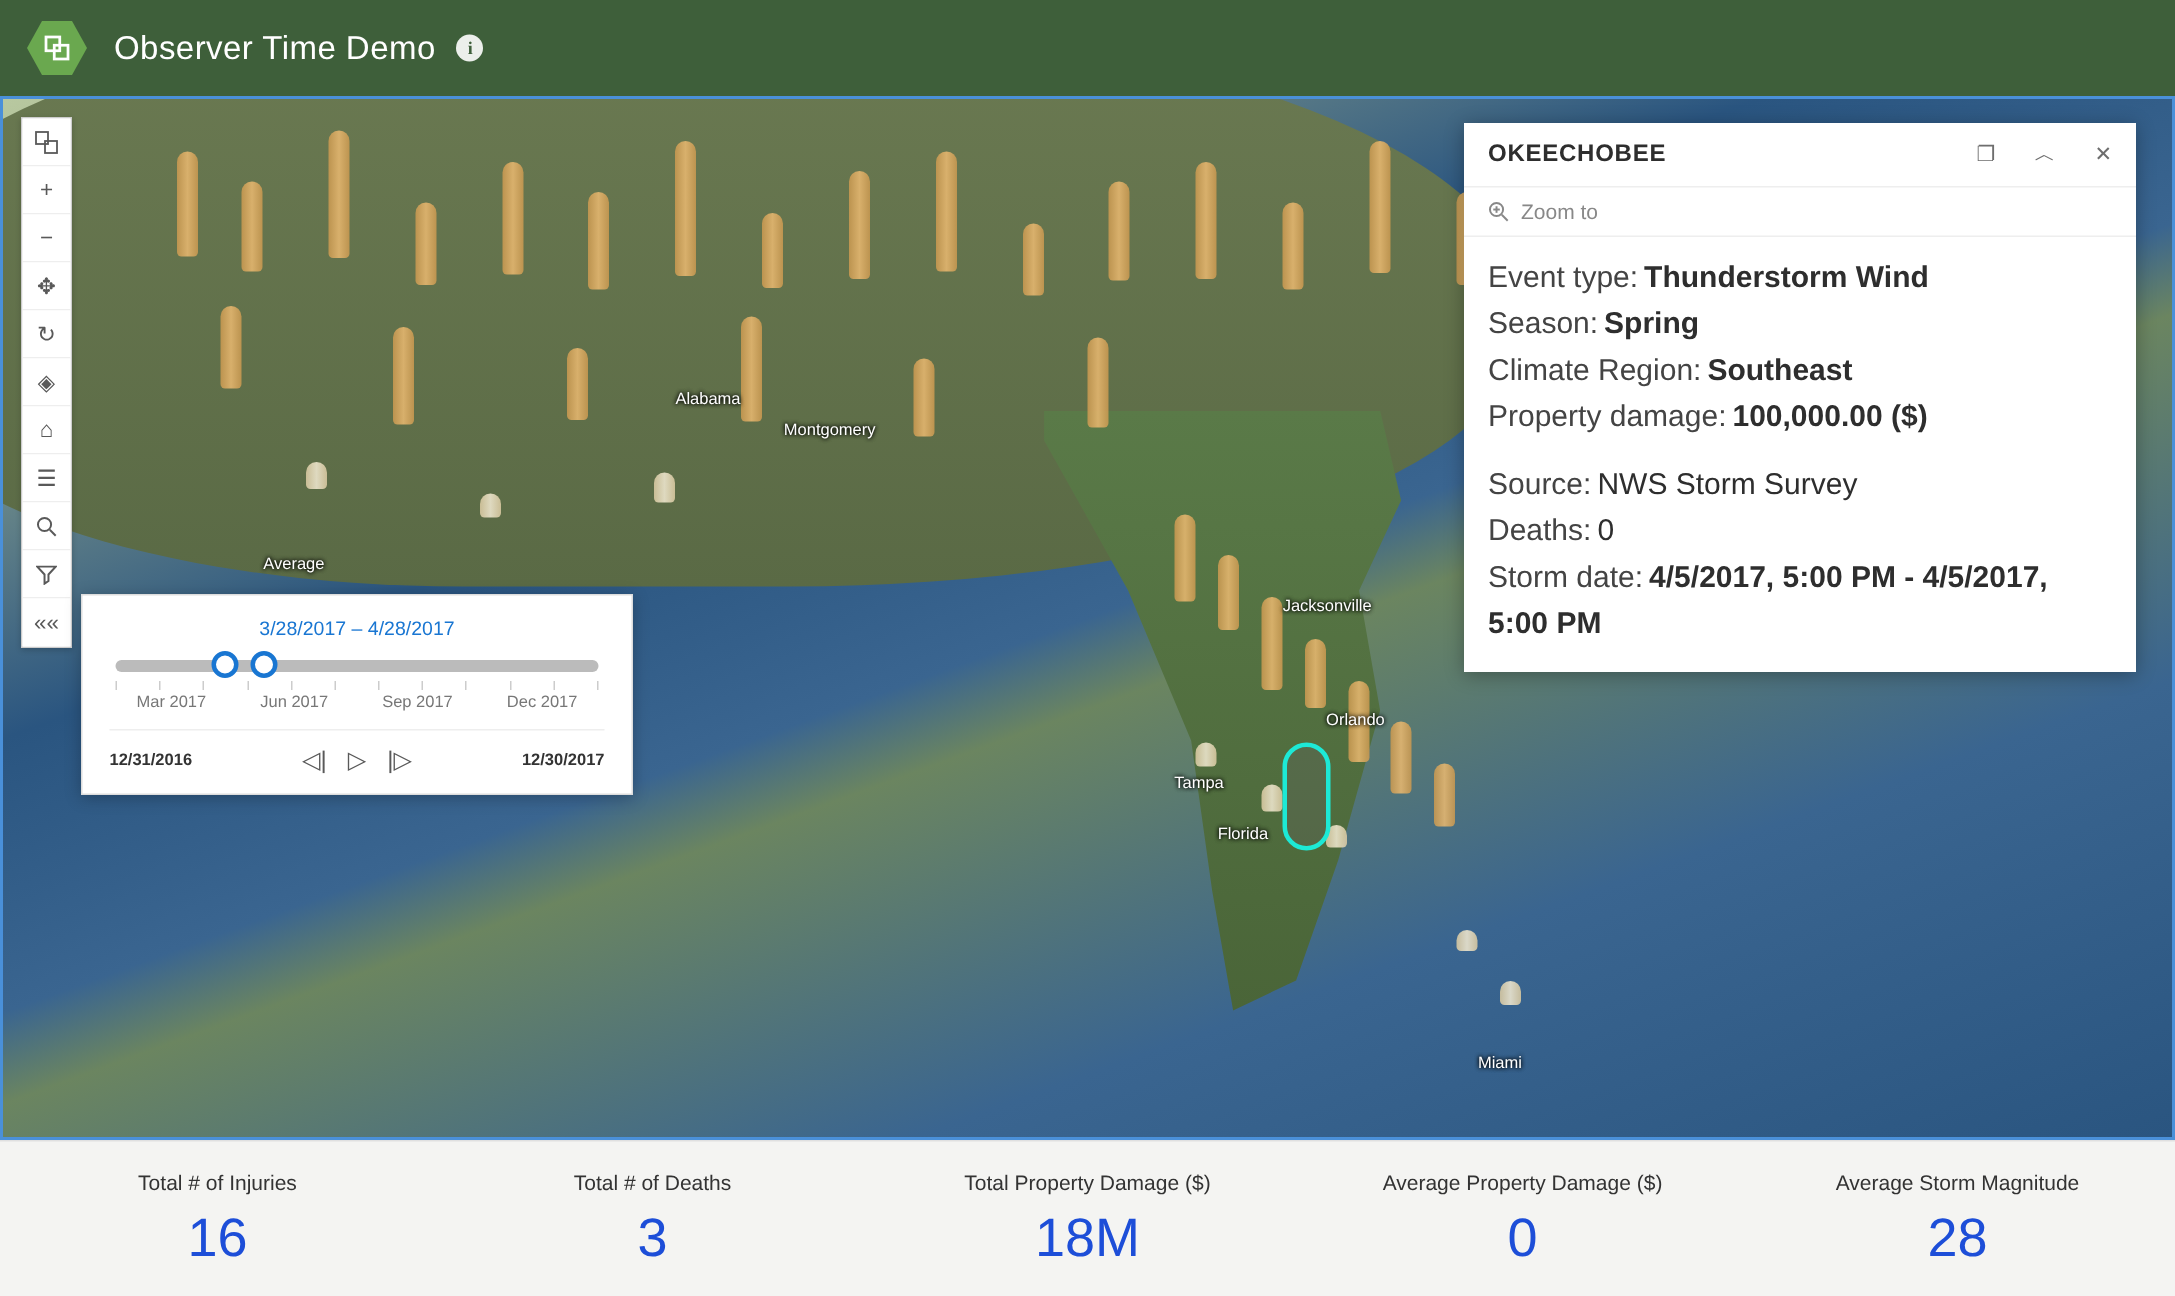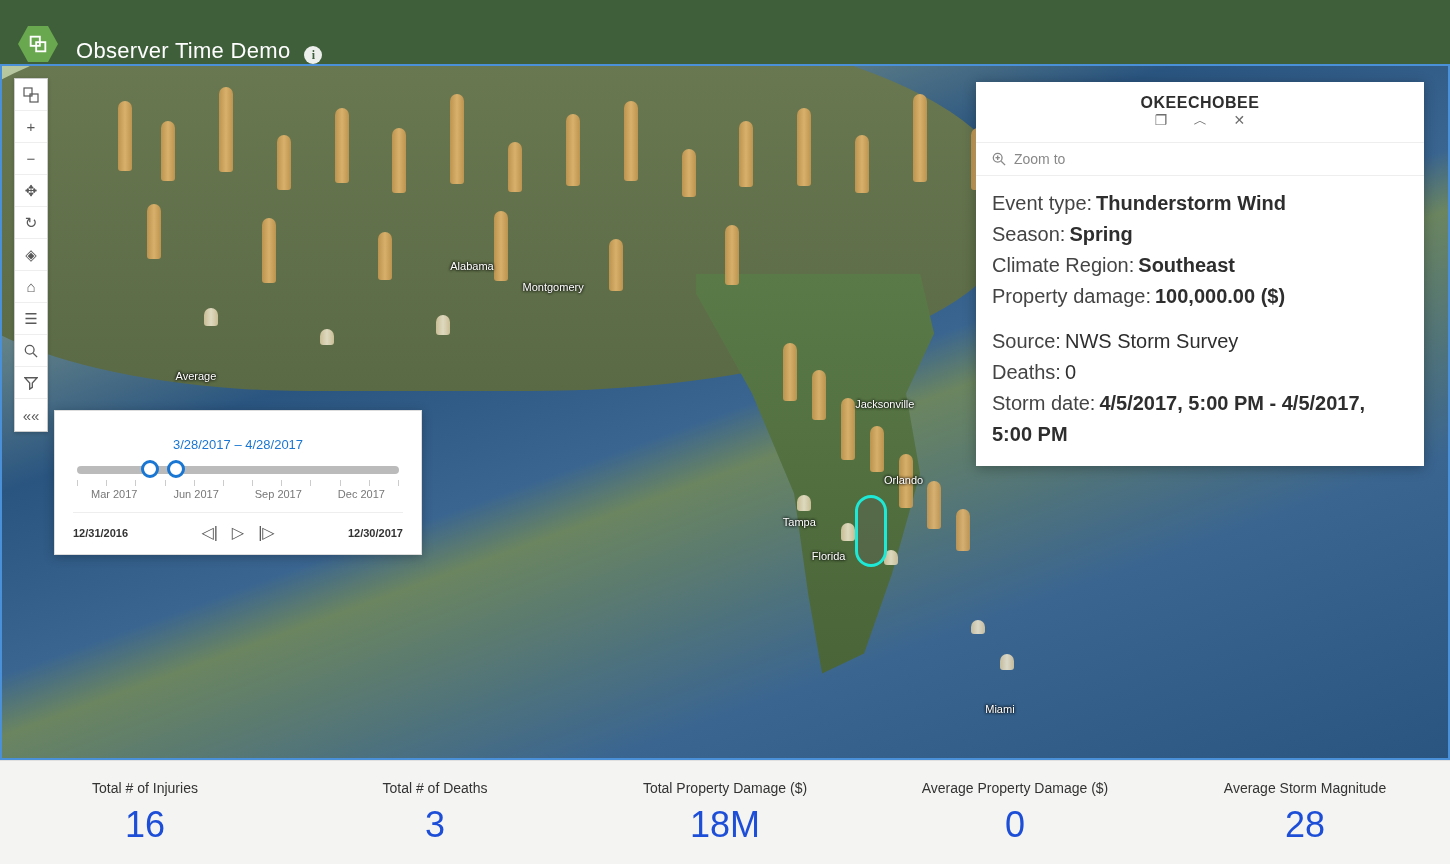--- a/index.html
+++ b/index.html
@@ -3,21 +3,21 @@
 <meta charset="utf-8">
 <style>
 * { box-sizing: border-box; margin: 0; padding: 0; }
 body {
   font-family: "Avenir Next", "Segoe UI", Arial, sans-serif;
   width: 1450px; height: 864px; overflow: hidden;
   background: #fff; position: relative;
 }
 .app-header {
   height: 64px; background: #3e5f3a;
-  display: flex; align-items: flex-end; padding: 0 18px;
+  display: flex; align-items: center; padding: 0 18px;
   color: #fff;
 }
 .logo-badge {
   width: 40px; height: 40px; background: #6aa84f;
   clip-path: polygon(25% 5%, 75% 5%, 100% 50%, 75% 95%, 25% 95%, 0% 50%);
   display: flex; align-items: center; justify-content: center;
   margin-right: 18px;
 }
 .logo-badge svg { width: 22px; height: 22px; }
 .app-title { font-size: 22px; font-weight: 400; letter-spacing: .3px; }
@@ -63,44 +63,44 @@
   box-shadow: 0 1px 4px rgba(0,0,0,.2);
 }
 .toolbar button {
   width: 32px; height: 32px; border: none; background: #fff;
   border-bottom: 1px solid #eee; cursor: pointer; color: #595959;
   display: flex; align-items: center; justify-content: center;
   font-size: 15px;
 }
 .toolbar button:last-child { border-bottom: none; }
 .time-slider {
-  position: absolute; top: 344px; left: 52px; width: 368px;
+  position: absolute; top: 330px; left: 52px; width: 368px;
   background: #fff; border: 1px solid #ddd;
-  box-shadow: 0 2px 10px rgba(0,0,0,.25); padding: 26px 18px 12px;
+  box-shadow: 0 2px 10px rgba(0,0,0,.25); padding: 14px 18px 12px;
 }
 .time-range { text-align: center; color: #1976d2; font-size: 13px; margin-bottom: 14px; }
 .slider-track { position: relative; height: 8px; background: #bbb; border-radius: 4px; margin: 0 4px 6px; }
 .slider-thumb {
   position: absolute; top: -6px; width: 18px; height: 18px;
   border: 3px solid #1976d2; background: #fff; border-radius: 50%;
 }
 .tick-row { display: flex; justify-content: space-between; margin: 0 4px 2px; }
 .tick-row span { width: 1px; height: 6px; background: #ccc; }
 .tick-labels { display: flex; justify-content: space-around; font-size: 11px; color: #777; margin-bottom: 12px; }
 .time-controls { display: flex; align-items: center; justify-content: space-between; border-top: 1px solid #eee; padding-top: 10px; }
 .time-controls .date { font-size: 11px; font-weight: 700; color: #333; }
 .play-btns { display: flex; gap: 14px; }
 .play-btns button { border: none; background: none; cursor: pointer; color: #595959; font-size: 16px; }
 .popup {
   position: absolute; top: 16px; right: 24px; width: 448px;
   background: #fff; box-shadow: 0 2px 12px rgba(0,0,0,.3);
   font-size: 14px; color: #2e2e2e;
 }
 .popup-header {
-  display: flex; align-items: center; padding: 12px 16px; flex-direction: column;
+  display: flex; align-items: center; padding: 12px 16px;
 }
 .popup-title { font-weight: 700; font-size: 16px; flex: 1; letter-spacing: .5px; }
 .popup-icons { display: flex; gap: 26px; color: #6e6e6e; }
 .popup-icons span { cursor: pointer; }
 .popup-zoom {
   border-top: 1px solid #eee; border-bottom: 1px solid #eee;
   padding: 8px 16px; color: #888; display: flex; align-items: center; gap: 8px;
 }
 .popup-body { padding: 12px 16px 16px; line-height: 1.55; font-size: 20px; }
 .popup-body .row { margin-bottom: 0; }

